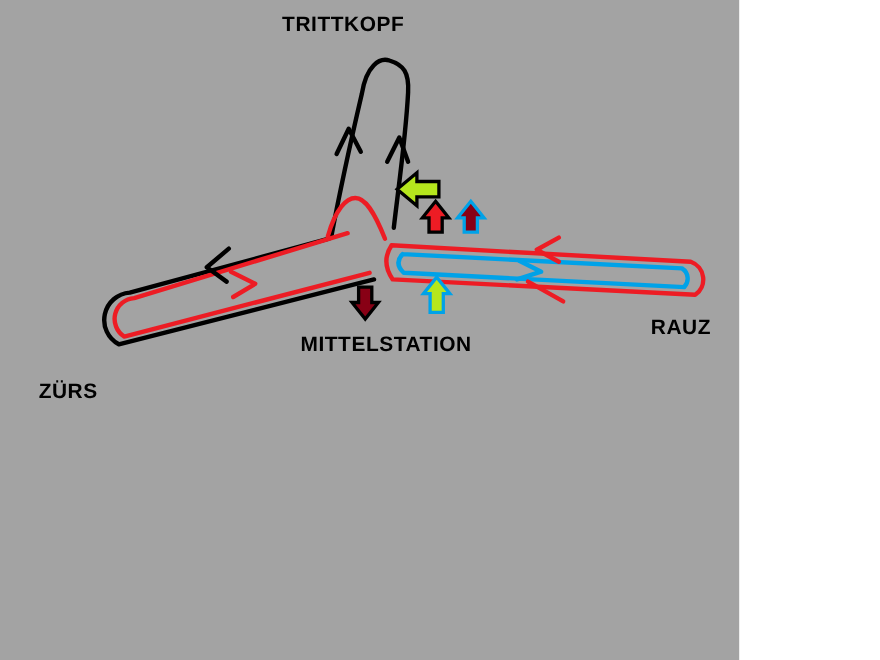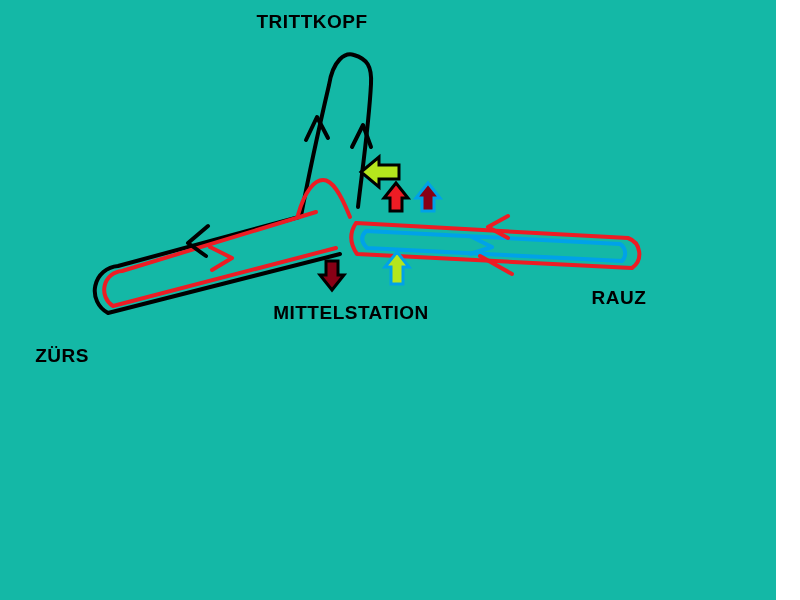--- a/index.html
+++ b/index.html
@@ -6,23 +6,23 @@
     margin: 0;
     padding: 0;
     background: #ffffff;
     width: 800px;
     height: 600px;
     overflow: hidden;
     font-family: "Liberation Sans", sans-serif;
   }
   .canvas {
     position: relative;
-    width: 776px;
+    width: 672px;
     height: 600px;
-    background: #14b8a6;
+    background: #a3a3a3;
     text-align: right;
   }
   svg {
     display: block;
   }
   .map-label {
     font-family: "Liberation Sans", sans-serif;
     font-weight: bold;
     font-size: 19px;
     fill: #000000;

